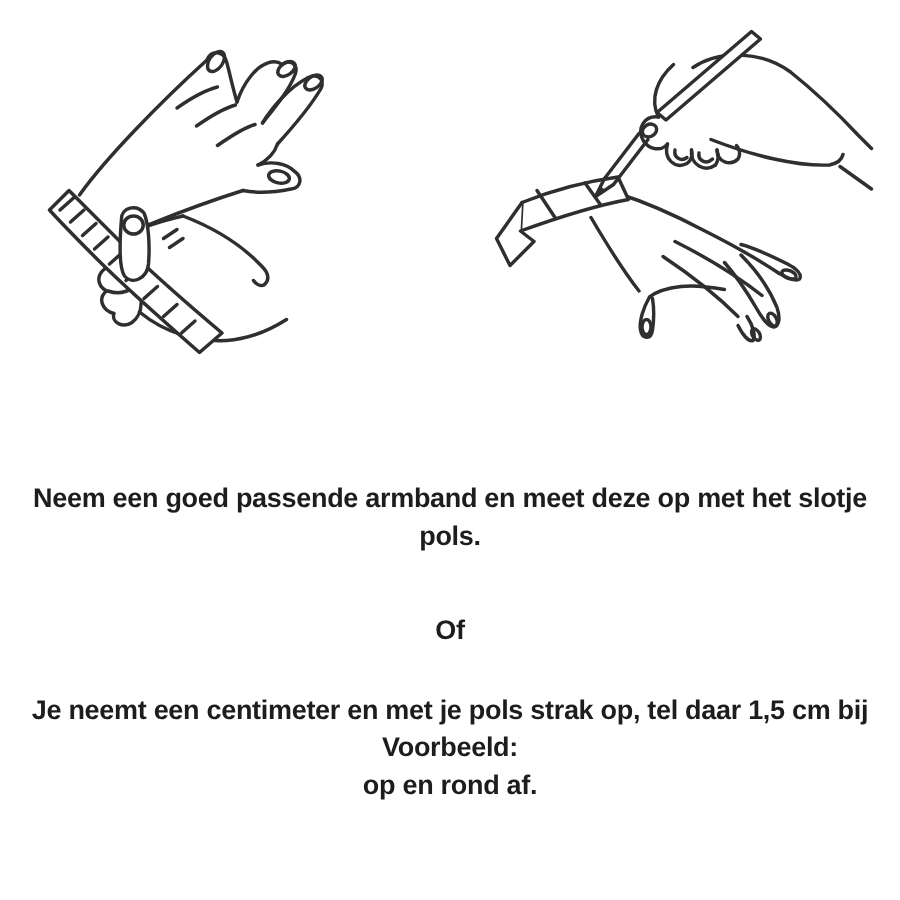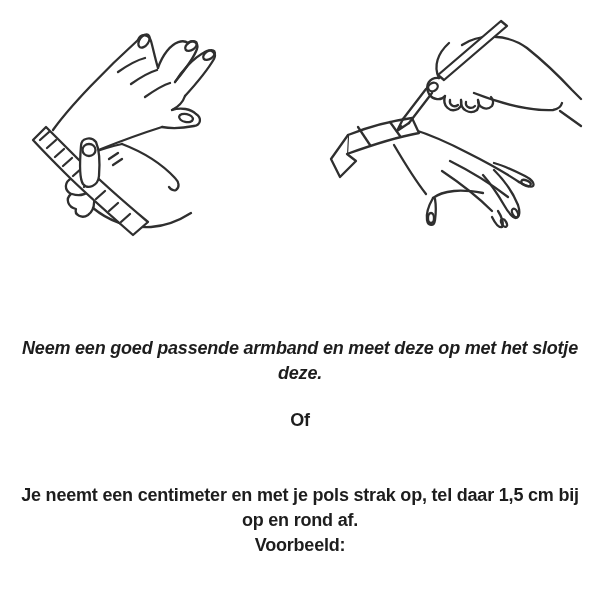--- a/index.html
+++ b/index.html
@@ -9,23 +9,23 @@
   }
   .illus{position:absolute;}
   .illus-left{left:25px;top:10px;width:260px;height:260px;}
   .illus-right{left:322px;top:15px;width:262px;height:232px;}
   .txtblock{
     position:absolute;left:0;width:600px;text-align:center;
     font-weight:700;font-size:18px;line-height:25px;letter-spacing:-0.2px;
     color:#1d1d1d;
   }
   .txtblock .line{white-space:pre;}
-  .block-method1{top:336px;font-style:italic;}
+  .block-method1{top:320px;}
   .block-separator{top:408px;}
-  .block-method2{top:483px;}
+  .block-method2{top:461px;}
   svg .ln{fill:none;stroke:#2f2f2f;stroke-width:2.3;stroke-linecap:round;stroke-linejoin:round;}
   svg .fillwhite{fill:#ffffff;stroke:#2f2f2f;stroke-width:2.3;stroke-linecap:round;stroke-linejoin:round;}
   svg .dark{fill:#2f2f2f;stroke:none;}
 </style>
 </head>
 <body>
 
 <div class="canvas">
 
   <svg class="illus illus-left" viewBox="0 0 260 260" aria-hidden="true">
@@ -122,26 +122,26 @@
       <path class="fillwhite" d="M179,6 L116,60 L122,65 L185,11 Z"></path>
       <path class="ln" d="M104,74 L81,104"></path>
       <path class="ln" d="M110,78 L87,108"></path>
       <path class="ln" d="M81,104 L75,116 L87,108"></path>
       <path class="dark" d="M78,109 L75,116 L82,112 Z"></path>
     </g>
   </svg>
 
   <div class="txtblock block-method1">
     <div class="line">Neem een goed passende armband en meet deze op met het slotje</div>
-    <div class="line">deze.</div>
+    <div class="line">pols.</div>
   </div>
 
   <div class="txtblock block-separator">
     <div class="line">Of</div>
   </div>
 
   <div class="txtblock block-method2">
     <div class="line">Je neemt een centimeter en met je pols strak op, tel daar 1,5 cm bij</div>
+    <div class="line">Voorbeeld:</div>
     <div class="line">op en rond af.</div>
-    <div class="line">Voorbeeld:</div>
   </div>
 
 </div>
 
 </body></html>

